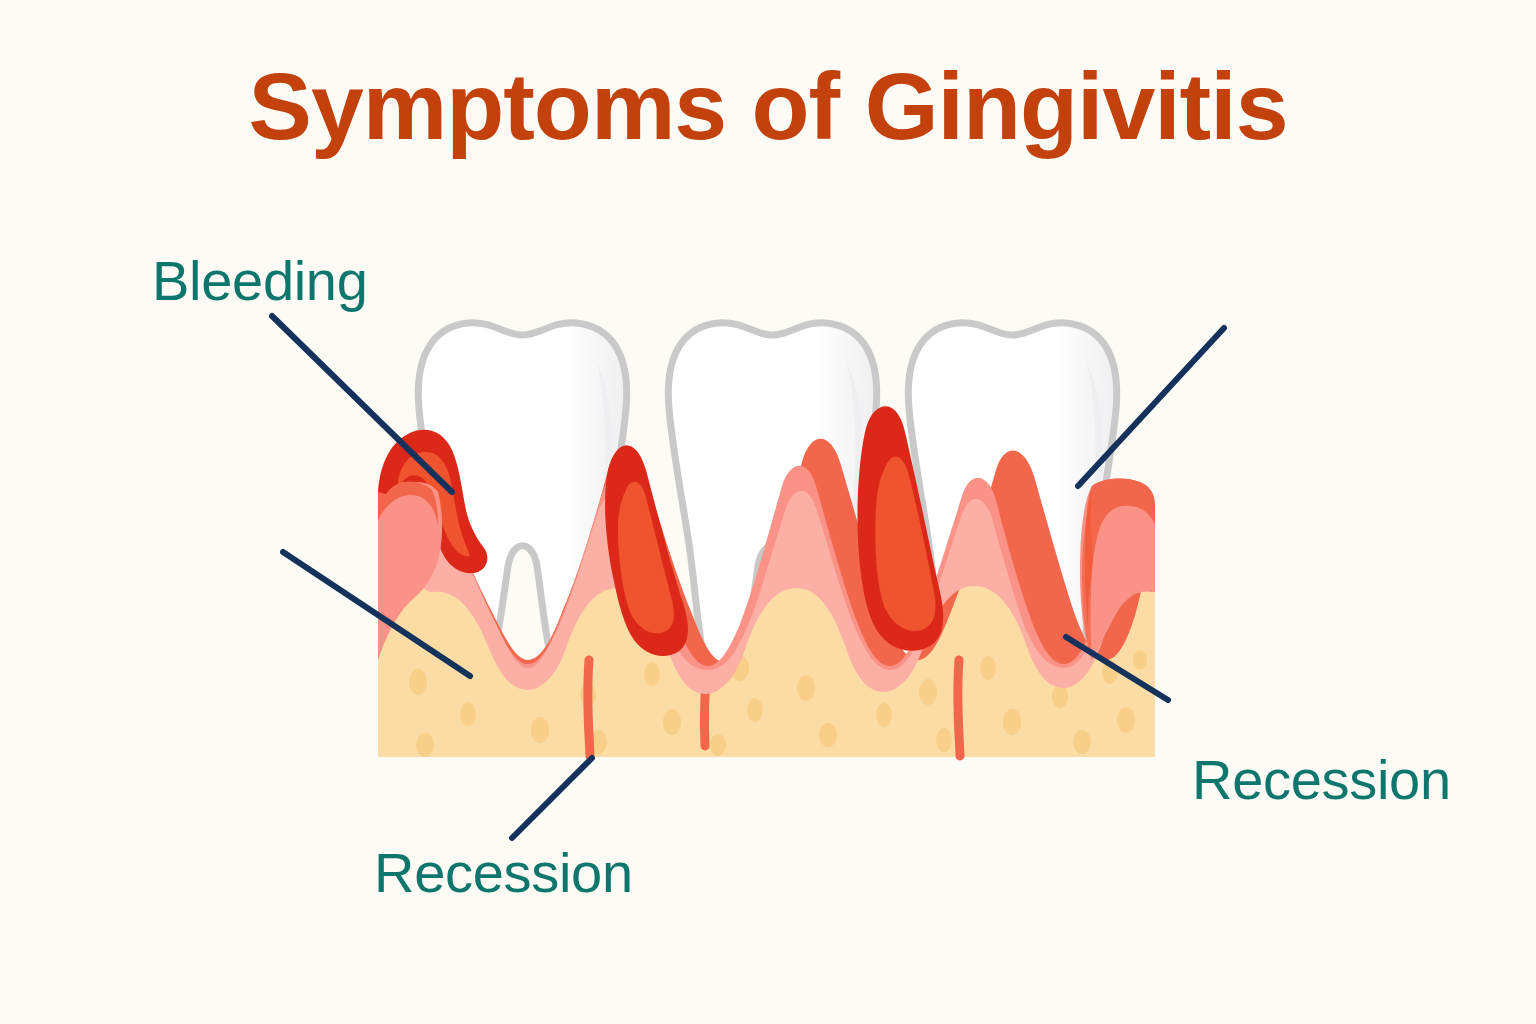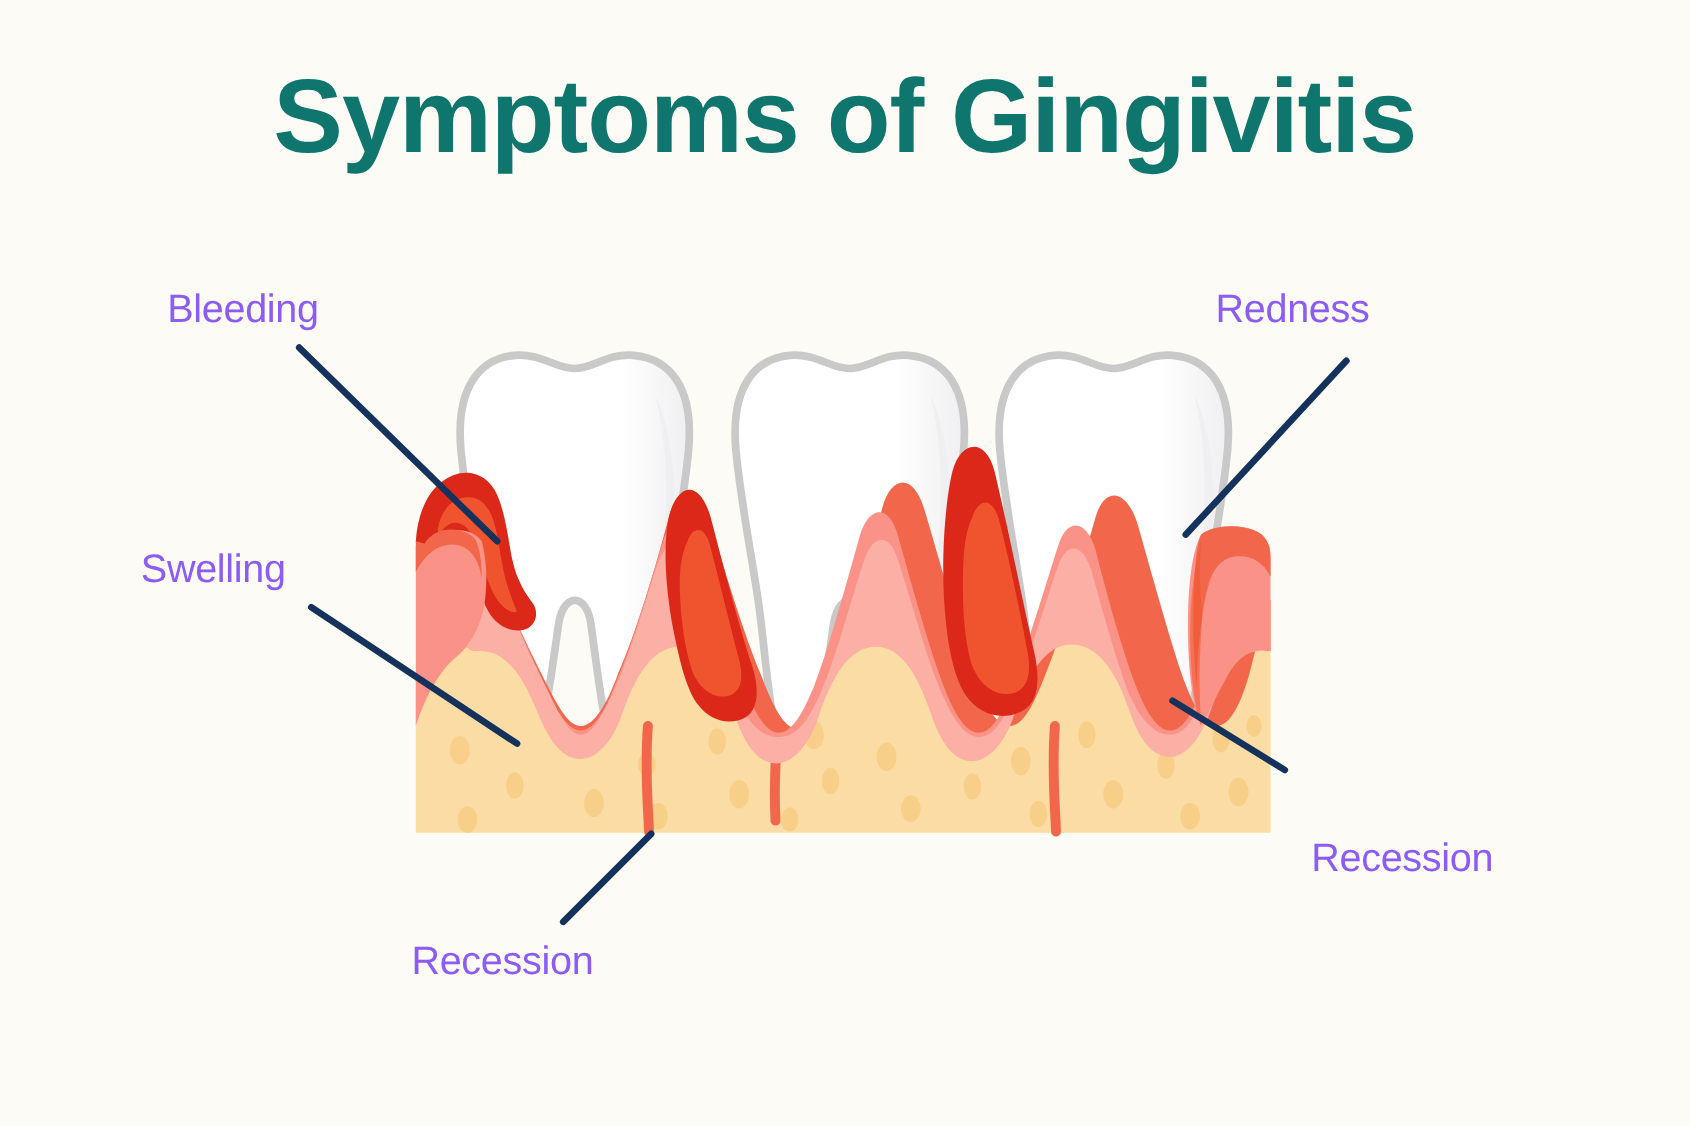--- a/index.html
+++ b/index.html
@@ -7,32 +7,32 @@
     width:1536px;height:1024px;
     background:#FDFBF5;
     font-family:"Liberation Sans", sans-serif;
     overflow:hidden;
     position:relative;
   }
   #stage{position:absolute;inset:0;}
   #art{position:absolute;left:0;top:0;width:1536px;height:1024px;}
   .lbl{
     position:absolute;
-    color:#8b5cf6;
-    font-size:36px;
+    color:#0f766e;
+    font-size:56px;
     line-height:58px;
     font-weight:400;
     white-space:pre;
     letter-spacing:-0.3px;
   }
   #page-title{
     position:absolute;
     left:0;right:0;top:52px;
     text-align:center;
-    color:#0f766e;
+    color:#c2410c;
     font-size:95px;
     font-weight:700;
     letter-spacing:-1px;
     white-space:pre;
   }
   #lbl-bleeding{left:152px;top:252px;}
   #lbl-swelling{left:128px;top:488px;}
   #lbl-redness{left:1105px;top:252px;}
   #lbl-gum-recession{left:1192px;top:635px;}
   #lbl-recession{left:374px;top:844px;}
@@ -400,20 +400,18 @@
     <g stroke="#14325C" stroke-width="6" stroke-linecap="round" fill="none">
       <line x1="272" y1="316" x2="452" y2="492"></line>
       <line x1="283" y1="552" x2="470" y2="676"></line>
       <line x1="1224" y1="328" x2="1078" y2="486"></line>
       <line x1="1066" y1="637" x2="1168" y2="700"></line>
       <line x1="512" y1="838" x2="592" y2="758"></line>
     </g>
   </svg>
 
   <div class="lbl" id="lbl-bleeding">Bleeding</div>
-  <div class="lbl" id="lbl-swelling">Swelling</div>
-  <div class="lbl" id="lbl-redness">Redness</div>
   <div class="lbl" id="lbl-gum-recession">
     <div>Recession</div>
   </div>
   <div class="lbl" id="lbl-recession">Recession</div>
 
 </div>
 
 </body></html>

